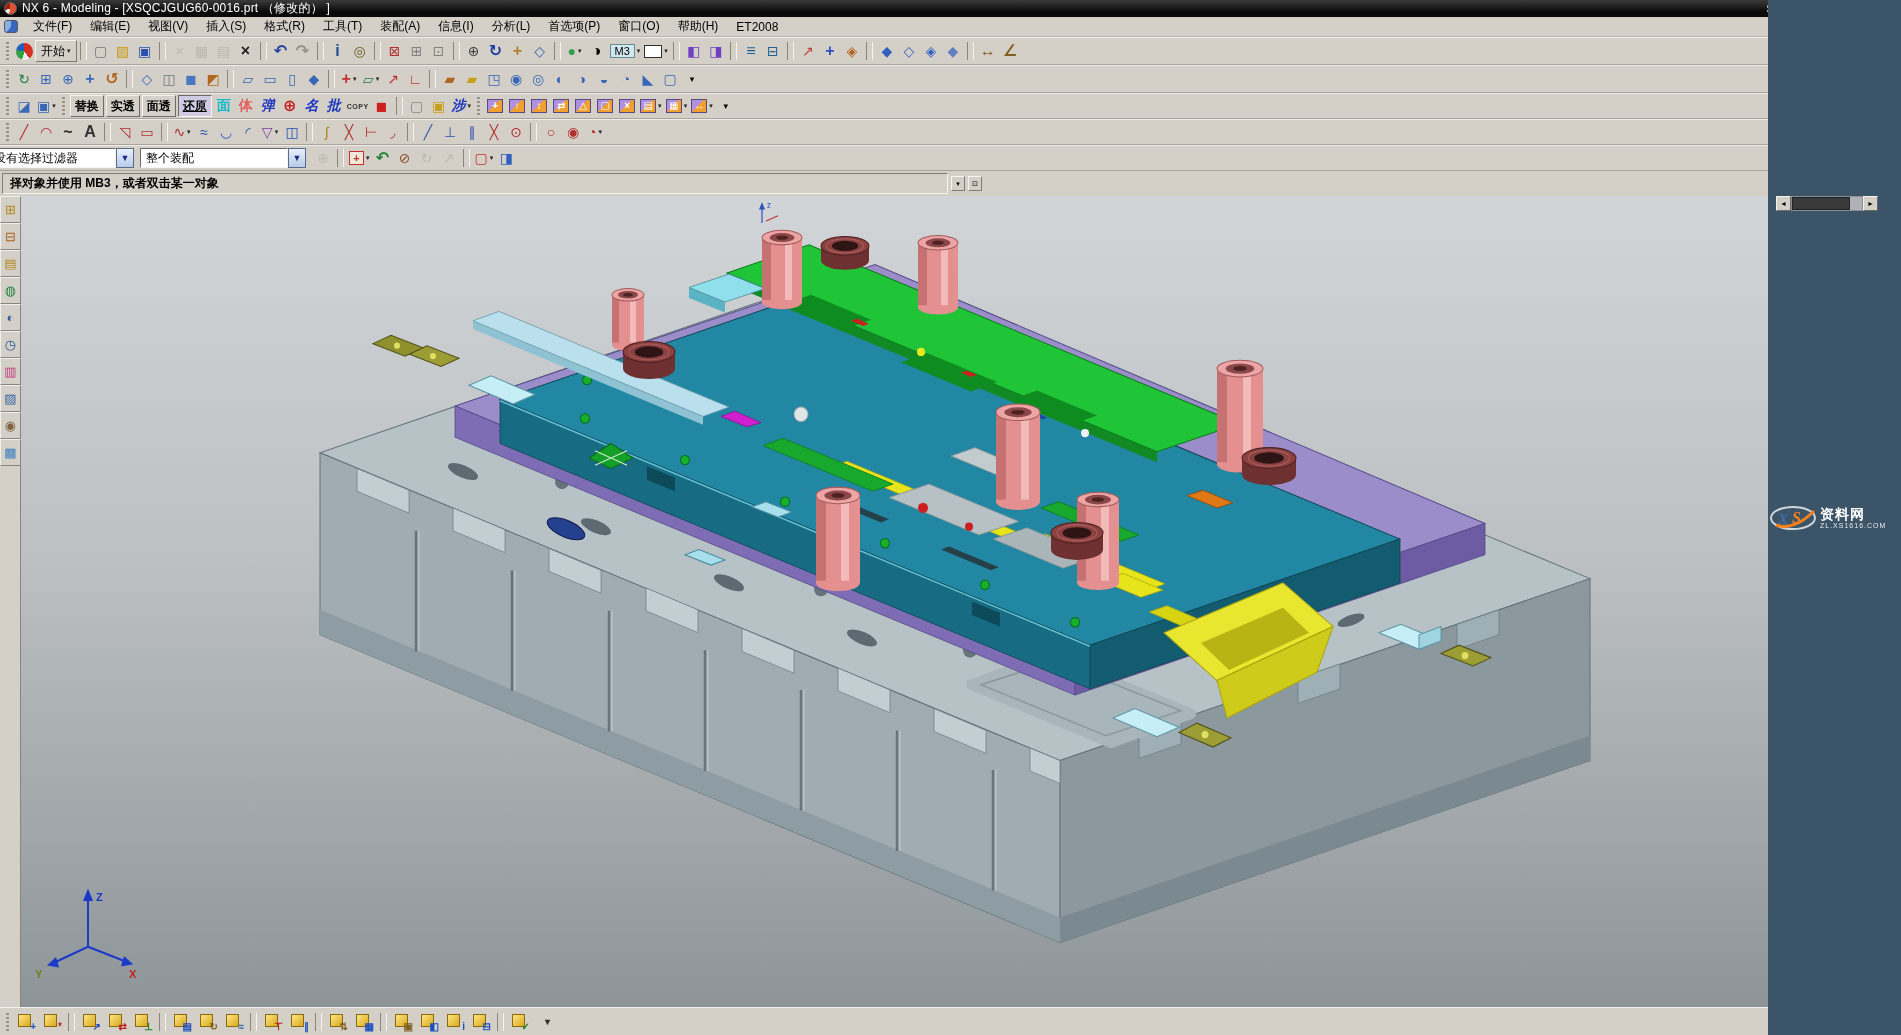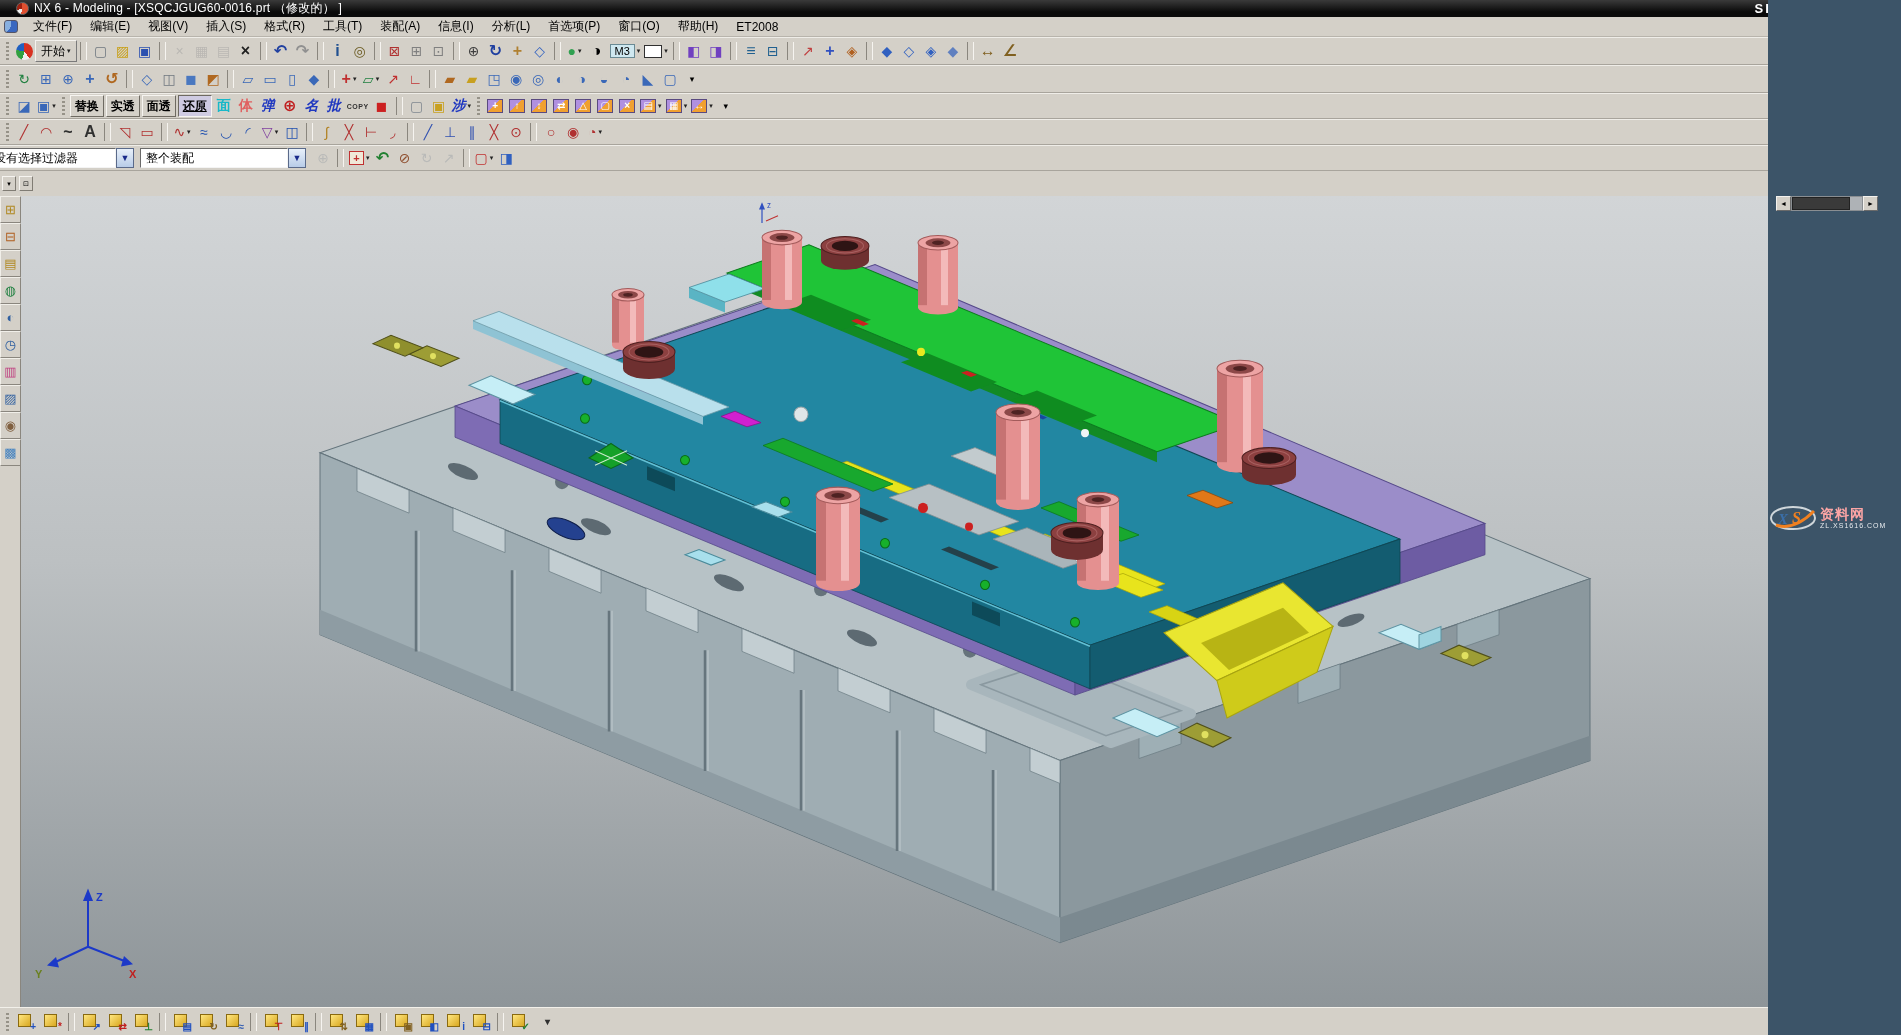--- a/index.html
+++ b/index.html
@@ -1,21 +1,21 @@
 <!DOCTYPE html>
 <html><head>
 <meta charset="utf-8">
 <style>
   * { box-sizing: border-box; margin: 0; padding: 0; }
   html,body { width:1901px; height:1035px; overflow:hidden; }
   body { font-family:"Liberation Sans","DejaVu Sans",sans-serif; background:#d4d0c8; font-size:12px; }
   .app { width:1901px; height:1035px; display:flex; flex-direction:column; position:relative; }
 
   
-  .titlebar { height:17px; background:linear-gradient(#3a3a3a,#0a0a0a 70%); color:#fff; display:flex; align-items:center; padding:0 16px; flex:none; }
+  .titlebar { height:17px; background:linear-gradient(#3a3a3a,#0a0a0a 70%); color:#fff; display:flex; align-items:center; padding:0 4px; flex:none; }
   .titlebar .appicon { width:13px; height:13px; border-radius:50%; background:conic-gradient(#e05030 0 55%, #f0f0f0 55% 70%, #a02010 70% 100%); margin-right:5px; flex:none; border:1px solid #666; }
   .titlebar .ttext { font-size:12px; letter-spacing:.2px; white-space:nowrap; }
   .titlebar .brand { margin-left:auto; margin-right:58px; font-weight:bold; letter-spacing:2px; font-size:13px; }
   .winbtns { position:absolute; top:2px; right:3px; display:flex; gap:2px; }
   .wbtn { width:17px; height:14px; background:#d4d0c8; border:1px solid; border-color:#f4f2ee #6a6a6a #6a6a6a #f4f2ee; font-size:8px; line-height:11px; text-align:center; color:#000; }
 
   
   .menubar { height:20px; background:#d4d0c8; display:flex; align-items:center; padding-left:4px; border-bottom:1px solid #b8b4ac; flex:none; position:relative; }
   .menubar .appicon2 { width:14px; height:13px; border-radius:3px; background:conic-gradient(#3a68c0 0 60%, #88b0e0 60% 100%); margin-right:6px; border:1px solid #556; }
   .mi { padding:2px 9px; white-space:nowrap; color:#000; }
@@ -89,21 +89,21 @@
   .vscroll .sthumb { position:absolute; left:0; top:0; bottom:0; width:58px; background:#3a3a3a; border:1px solid #222; }
 
   
   .bottombar { height:28px; background:#d4d0c8; border-top:1px solid #f2f0ea; display:flex; align-items:center; padding:0 2px; flex:none; position:relative; overflow:hidden; }
   .bbtn { position:relative; width:26px; height:24px; background:transparent; border:1px solid transparent; flex:none; }
   .bbtn .cube { position:absolute; left:4px; top:3px; width:13px; height:13px; background:linear-gradient(135deg,#ffe680,#d9a820); border:1px solid #8a6a10; }
   .bbtn .glyph { position:absolute; right:2px; bottom:1px; font-size:10px; font-weight:bold; line-height:1; }
   .bbtn.tiny .glyph { right:8px; bottom:6px; }
   .watermark { position:absolute; right:0; top:0; bottom:0; width:133px; background:#3c5468; display:flex; align-items:center; padding:1px 2px; gap:2px; }
   .wm-text { display:flex; flex-direction:column; line-height:1; }
-  .wm-site { color:#fca5a5; font-size:14px; font-weight:bold; letter-spacing:1px; }
+  .wm-site { color:#ffffff; font-size:14px; font-weight:bold; letter-spacing:1px; }
   .wm-url { color:#e8ecef; font-size:7px; letter-spacing:1px; margin-top:1px; }
 </style>
 </head>
 <body>
 
 <div class="app">
 
   <div class="titlebar">
     <span class="appicon"></span>
     <span class="ttext">NX 6 - Modeling - [XSQCJGUG60-0016.prt （修改的） ]</span>
@@ -580,20 +580,21 @@
         </button>
         <button class="tbtn">
           <span class="glyph" style="color: rgb(48, 96, 192);">◨</span>
         </button>
       </span>
     <span class="selspacer"></span>
     <button class="sbtnmini">▾</button>
   </div>
 
   <div class="statusbar">
+    <span class="spanel sp1">择对象并使用 MB3，或者双击某一对象</span>
     <button class="sbtnmini">▾</button>
     <button class="sbtnmini">⊡</button>
   </div>
 
   <div class="main">
     <div class="leftrail">
 
     <button class="ritem">
           <span class="glyph" style="color: rgb(176, 136, 32);">⊞</span>
           <span class="lbl"></span>

